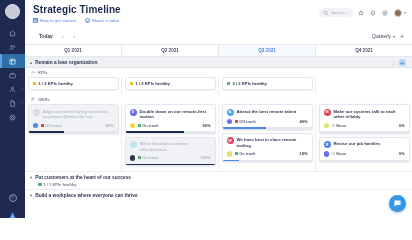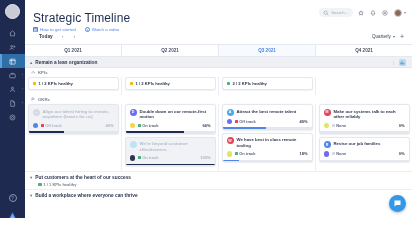--- a/index.html
+++ b/index.html
@@ -54,22 +54,22 @@
   .sb-logo { width: 9px; height: 9px; }
 
   
   .main { flex: 1; height: 218px; display: flex; flex-direction: column;
           background: #ffffff; position: relative; }
 
   
   .topbar { height: 28px; display: flex; align-items: flex-start;
             padding: 4px 6px 0 8px; position: relative; }
   .title-block { flex: 1; }
-  .page-title { font-size: 12px; font-weight: normal; color: #1b2a4e;
-                letter-spacing: .1px; line-height: 11px; margin-top: 9px; }
+  .page-title { font-size: 10px; font-weight: bold; color: #1b2a4e;
+                letter-spacing: .1px; line-height: 11px; }
   .sublinks { display: flex; gap: 9px; margin-top: 2.5px; }
   .sublink { display: flex; align-items: center; gap: 2px;
              font-size: 4.4px; color: #4f86e8; line-height: 6px; }
   .sublink .bx {
     width: 5px; height: 5px; border-radius: 1px; background: #4f86e8;
     display: flex; align-items: center; justify-content: center;
     color: #fff; font-size: 3.5px; flex: 0 0 5px;
   }
   .sublink .circ {
     width: 5px; height: 5px; border-radius: 50%;

